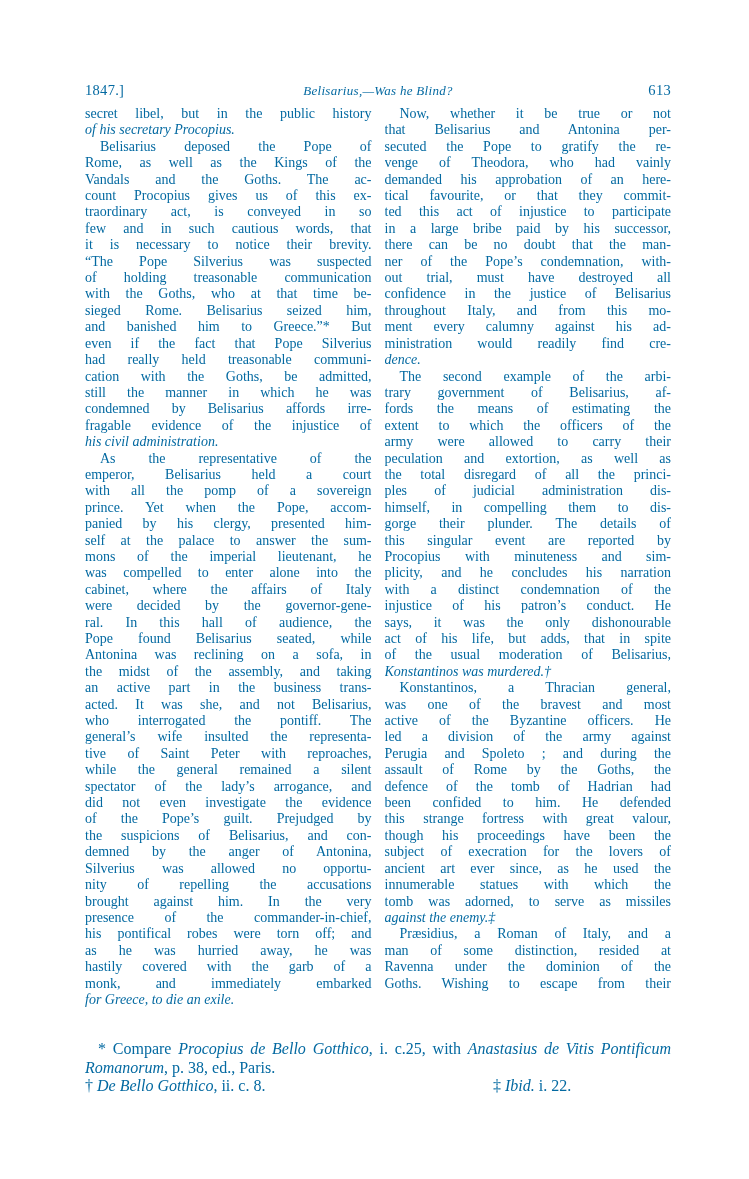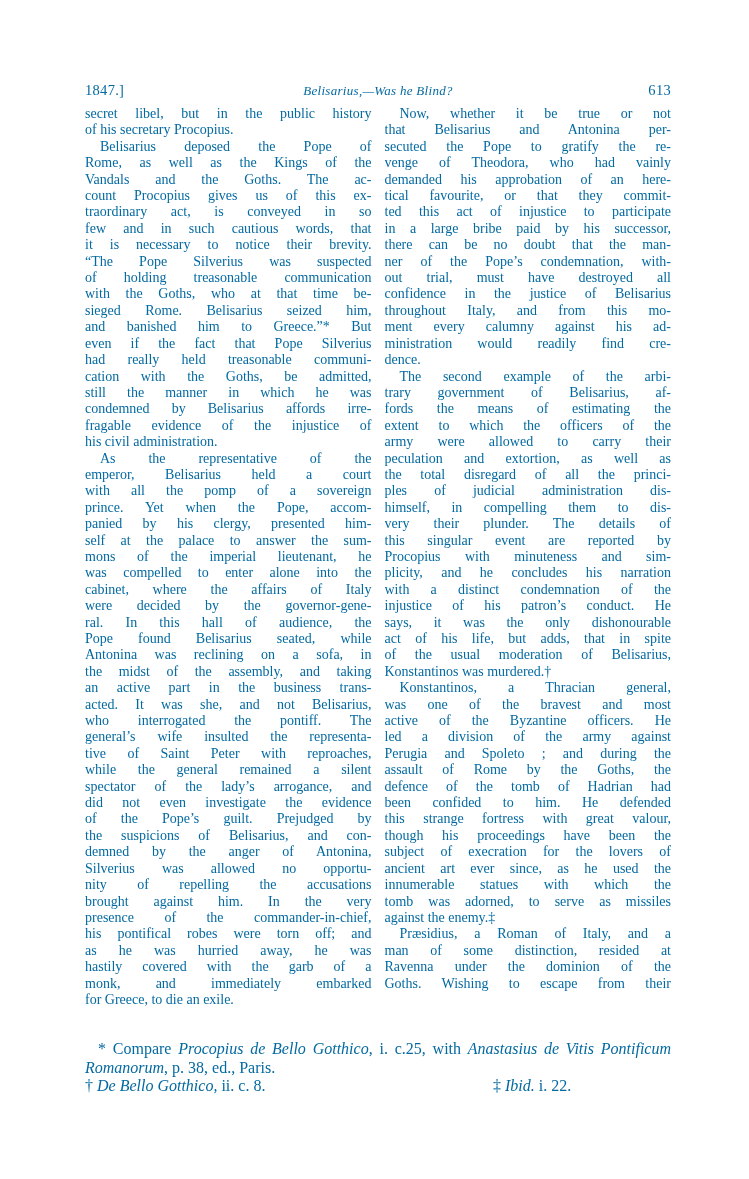--- a/index.html
+++ b/index.html
@@ -20,21 +20,21 @@
   .header .title{font-style:italic;font-size:13px;text-align:center;flex:1;}
   .header .pageno{width:90px;text-align:right;}
   .body-columns{display:flex;gap:13px;margin-top:7px;}
   .col{width:286.5px;font-size:14px;line-height:16.42px;}
   .line{
     text-align:justify;
     text-align-last:justify;
     height:16.42px;
     overflow:hidden;
   }
-  .line.last{text-align-last:left;}
+  .line.last{text-align-last:left;font-style:italic;}
   .line.indent{text-indent:15px;}
   .footnotes{
     position:absolute;left:85px;top:1040px;width:586px;
     font-size:16px;line-height:18.5px;
   }
   .fn-line{position:relative;}
   .fn-line.justify{text-align:justify;text-align-last:justify;}
   .fn-indent{text-indent:13px;}
   .fn-ibid{position:absolute;left:408px;top:0;}
   .it{font-style:italic;}
@@ -138,21 +138,21 @@
           <div>
             <div class="line indent">The second example of the arbi-</div>
             <div class="line">trary government of Belisarius, af-</div>
             <div class="line">fords the means of estimating the</div>
             <div class="line">extent to which the officers of the</div>
             <div class="line">army were allowed to carry their</div>
             <div class="line">peculation and extortion, as well as</div>
             <div class="line">the total disregard of all the princi-</div>
             <div class="line">ples of judicial administration dis-</div>
             <div class="line">himself, in compelling them to dis-</div>
-            <div class="line">very their plunder.  The details of</div>
+            <div class="line">gorge their plunder.  The details of</div>
             <div class="line">this singular event are reported by</div>
             <div class="line">Procopius with minuteness and sim-</div>
             <div class="line">plicity, and he concludes his narration</div>
             <div class="line">with a distinct condemnation of the</div>
             <div class="line">injustice of his patron’s conduct.  He</div>
             <div class="line">says, it was the only dishonourable</div>
             <div class="line">act of his life, but adds, that in spite</div>
             <div class="line">of the usual moderation of Belisarius,</div>
             <div class="line last">Konstantinos was murdered.†</div>
           </div>

